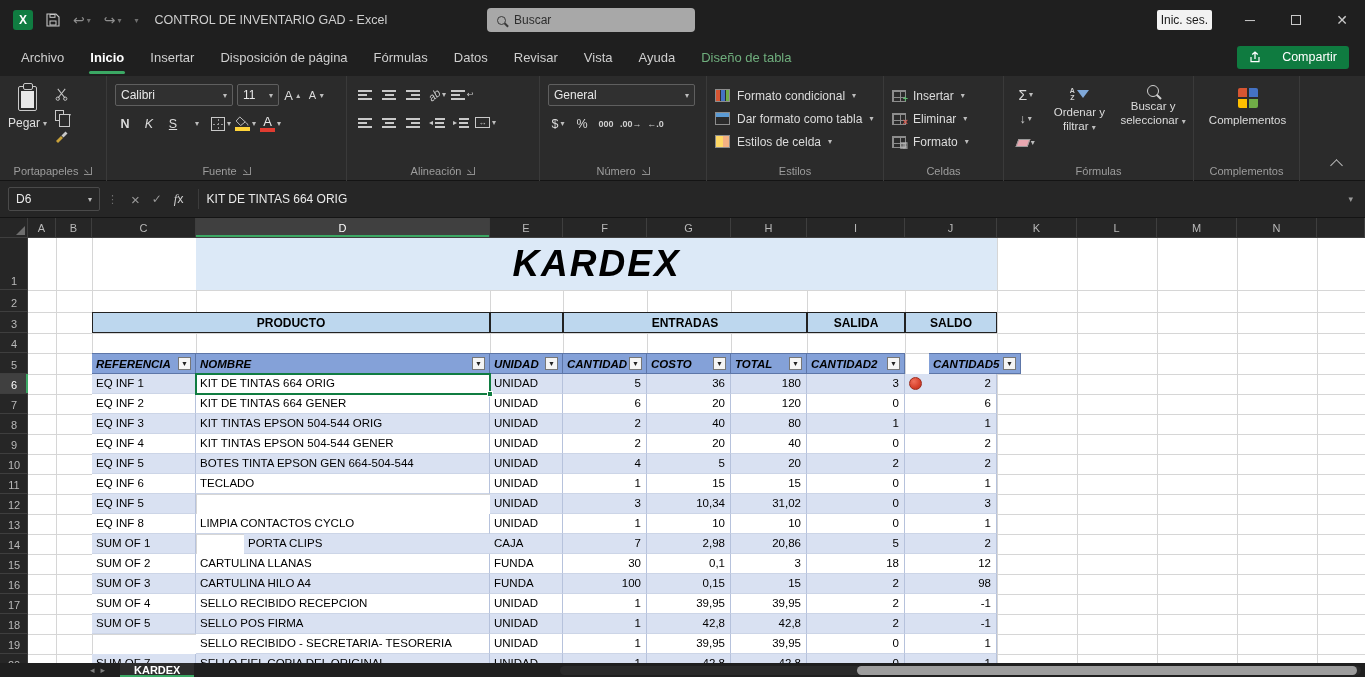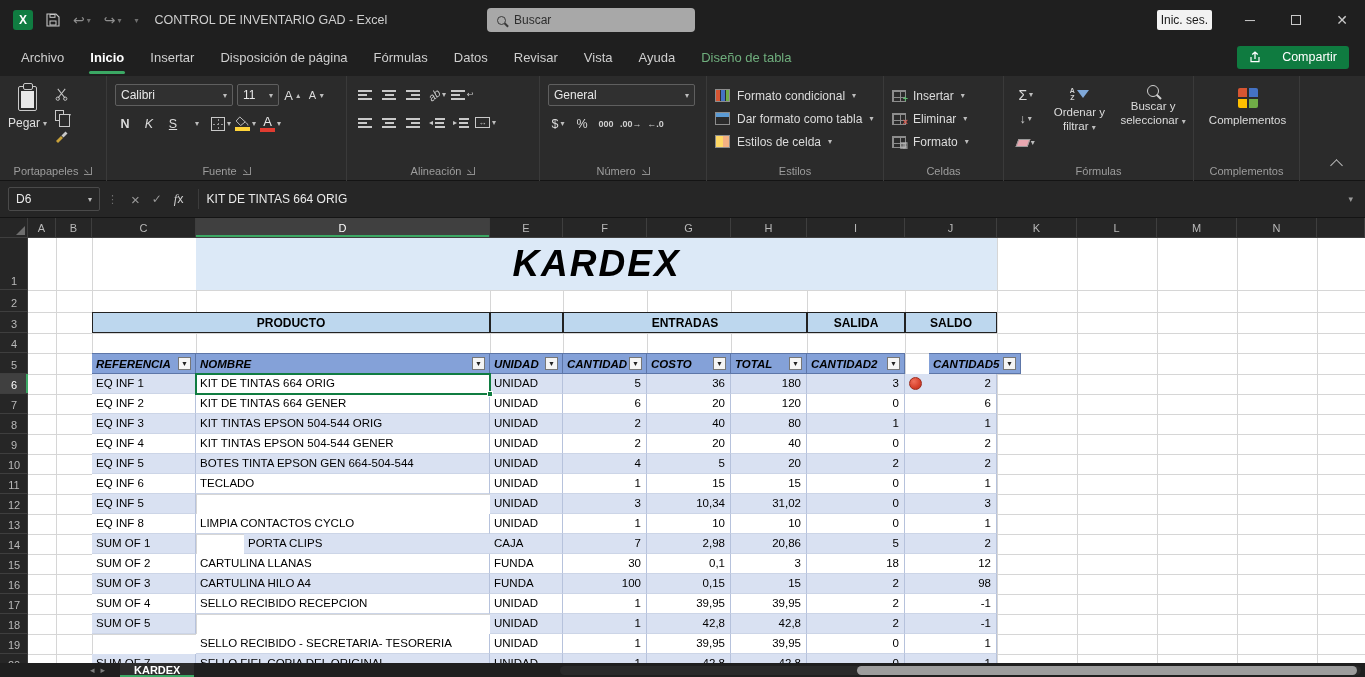--- a/index.html
+++ b/index.html
@@ -679,20 +679,21 @@
       <div class="dcell band num" style="left: 905px; top: 336px; width: 92px; height: 20px;">98</div>
       <div class="dcell" style="left: 92px; top: 356px; width: 104px; height: 20px;">SUM OF 4</div>
       <div class="dcell" style="left: 196px; top: 356px; width: 294px; height: 20px;">SELLO RECIBIDO RECEPCION</div>
       <div class="dcell" style="left: 490px; top: 356px; width: 73px; height: 20px;">UNIDAD</div>
       <div class="dcell num" style="left: 563px; top: 356px; width: 84px; height: 20px;">1</div>
       <div class="dcell num" style="left: 647px; top: 356px; width: 84px; height: 20px;">39,95</div>
       <div class="dcell num" style="left: 731px; top: 356px; width: 76px; height: 20px;">39,95</div>
       <div class="dcell num" style="left: 807px; top: 356px; width: 98px; height: 20px;">2</div>
       <div class="dcell num" style="left: 905px; top: 356px; width: 92px; height: 20px;">-1</div>
       <div class="dcell band" style="left: 92px; top: 376px; width: 104px; height: 20px;">SUM OF 5</div>
+      <div class="dcell band" style="left: 196px; top: 376px; width: 294px; height: 20px;">SELLO POS FIRMA</div>
       <div class="dcell band" style="left: 490px; top: 376px; width: 73px; height: 20px;">UNIDAD</div>
       <div class="dcell band num" style="left: 563px; top: 376px; width: 84px; height: 20px;">1</div>
       <div class="dcell band num" style="left: 647px; top: 376px; width: 84px; height: 20px;">42,8</div>
       <div class="dcell band num" style="left: 731px; top: 376px; width: 76px; height: 20px;">42,8</div>
       <div class="dcell band num" style="left: 807px; top: 376px; width: 98px; height: 20px;">2</div>
       <div class="dcell band num" style="left: 905px; top: 376px; width: 92px; height: 20px;">-1</div>
       <div class="dcell" style="left: 92px; top: 420px; width: 104px; height: 20px;">SUM OF 6</div>
       <div class="dcell" style="left: 196px; top: 396px; width: 294px; height: 20px;">SELLO RECIBIDO - SECRETARIA- TESORERIA</div>
       <div class="dcell" style="left: 490px; top: 396px; width: 73px; height: 20px;">UNIDAD</div>
       <div class="dcell num" style="left: 563px; top: 396px; width: 84px; height: 20px;">1</div>

